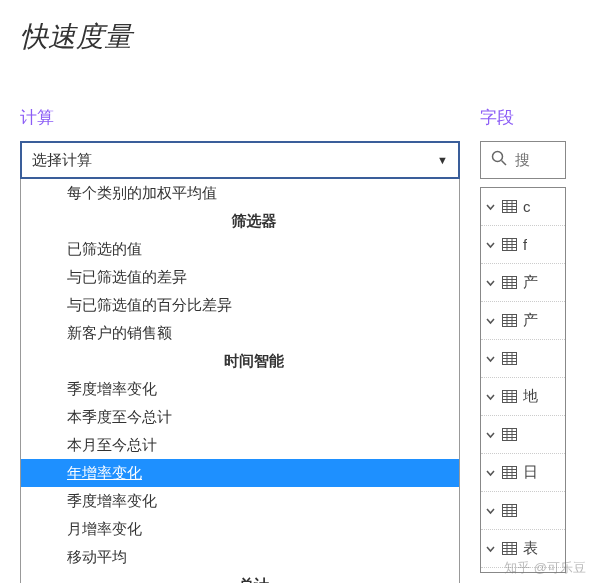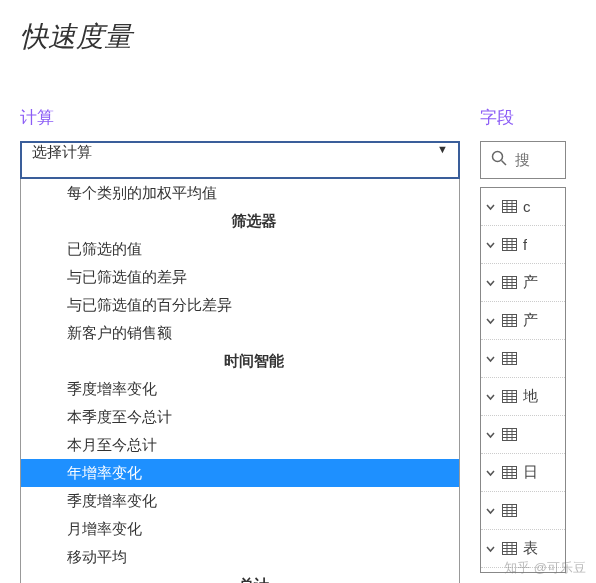--- a/index.html
+++ b/index.html
@@ -32,20 +32,21 @@
     .section-label {
       font-size: 17px;
       color: #8b5cf6;
       margin-bottom: 12px;
     }
     .dropdown-box {
       border: 2px solid #3a5e9a;
       height: 38px;
       width: 440px;
       display: flex;
+      align-items: center;
       justify-content: space-between;
       padding: 0 10px;
       cursor: pointer;
       position: relative;
     }
     .dropdown-text {
       font-size: 15px;
       color: #333;
     }
     .dropdown-caret {
@@ -74,20 +75,21 @@
       font-size: 15px;
       font-weight: 700;
       color: #333;
       padding: 2px 0 2px 28px;
       line-height: 24px;
       text-align: center;
     }
     .dl-item.selected {
       background: #1e90ff;
       color: #fff;
+      text-decoration: underline;
     }
     .search-box {
       border: 1px solid #888;
       height: 38px;
       width: 86px;
       display: flex;
       align-items: center;
       gap: 8px;
       padding-left: 10px;
       margin-bottom: 8px;

